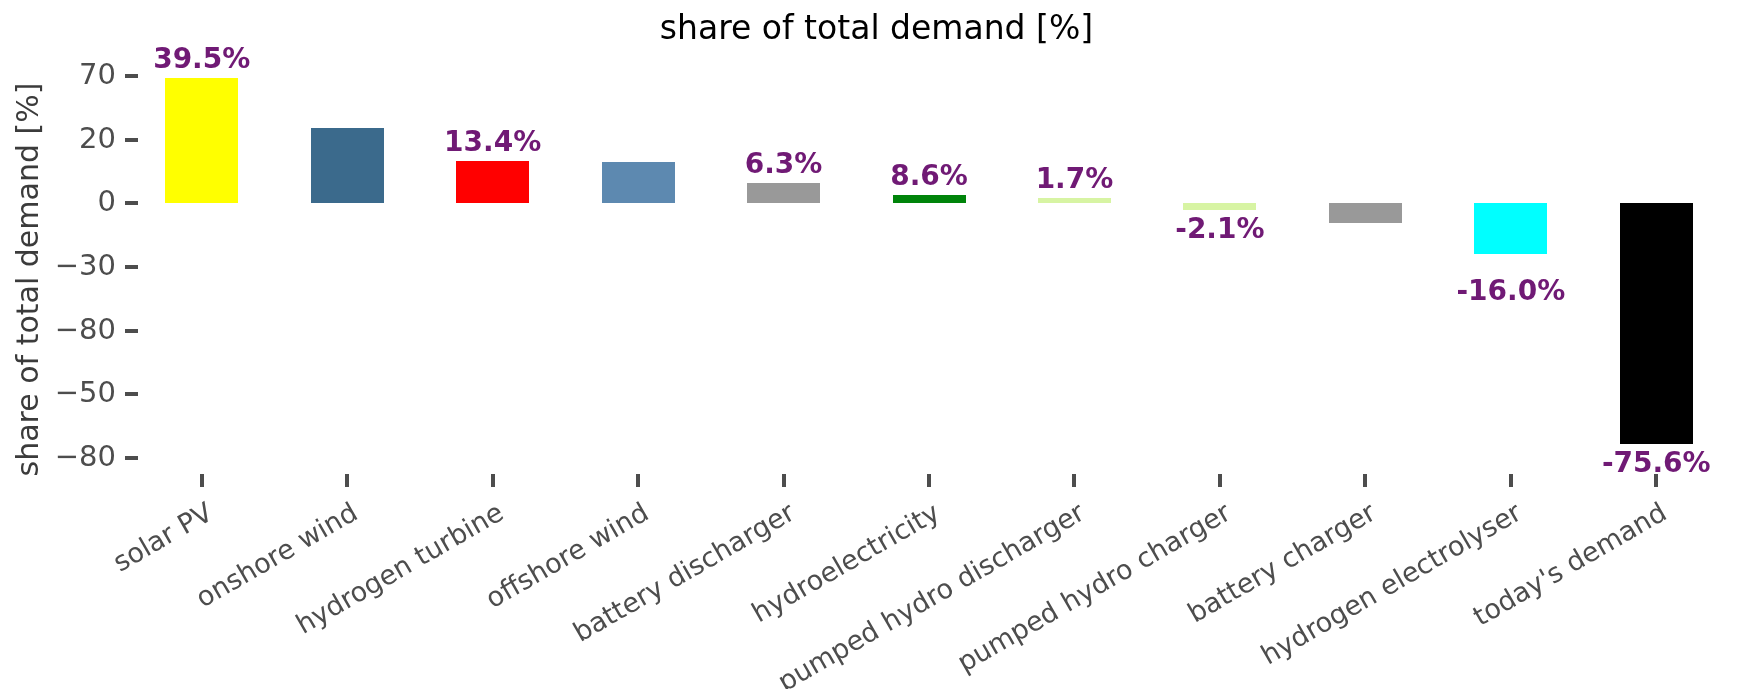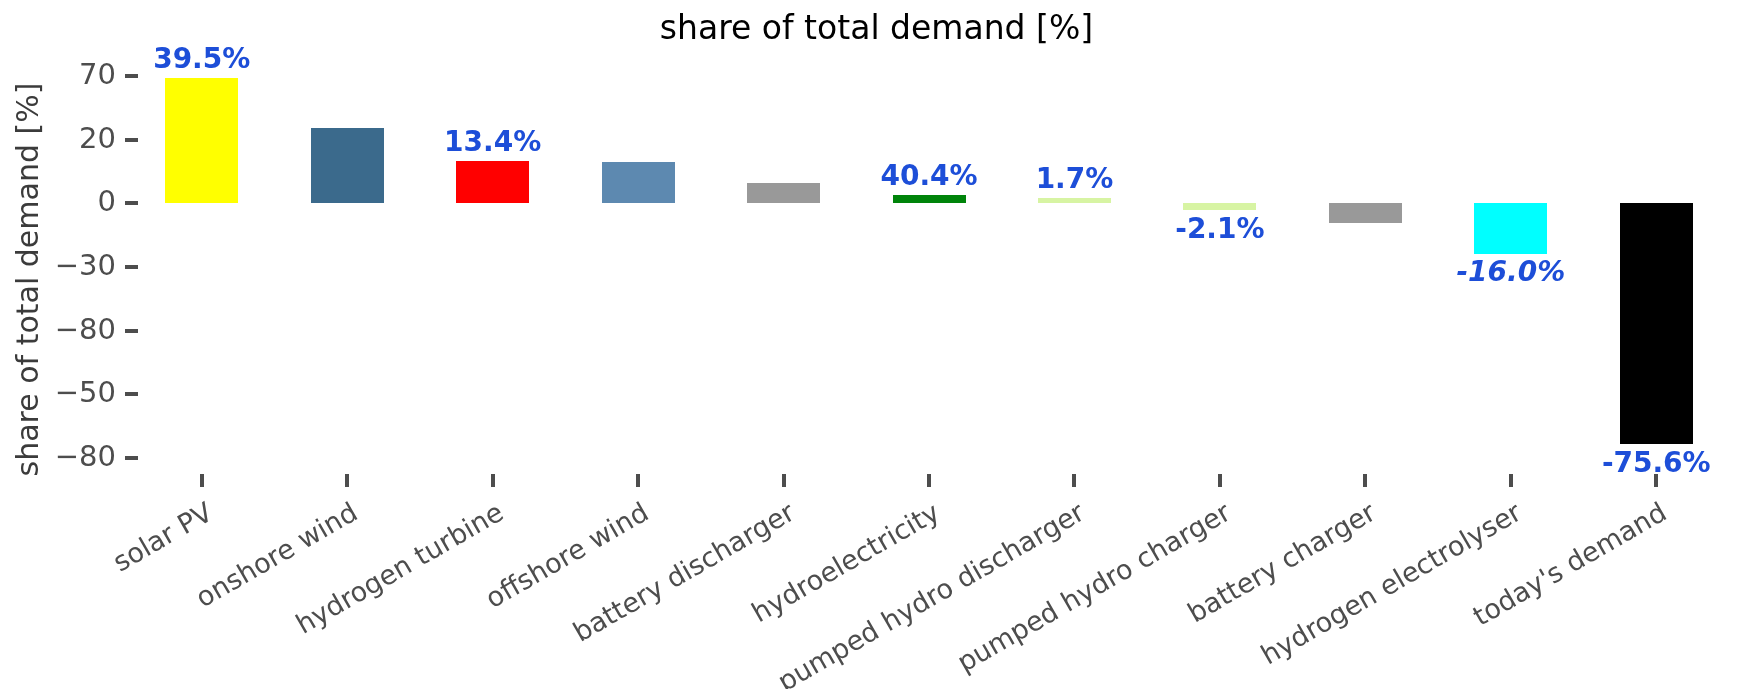--- a/index.html
+++ b/index.html
@@ -86,21 +86,21 @@
 
   .bar {
     position: absolute;
     box-sizing: border-box;
   }
 
   .bar-label {
     position: absolute;
     font-size: 28px;
     font-weight: bold;
-    color: #1d4ed8;
+    color: #701a75;
     white-space: nowrap;
     text-align: center;
   }
 
   .xtick-mark {
     position: absolute;
     width: 4px;
     height: 13px;
     background: #4d4d4d;
   }
@@ -162,39 +162,40 @@
       <div class="xtick-mark" style="left: 203.182px; top: 414px;"></div>
       <div class="xtick-label" style="left: -194.818px; top: 436px; width: 400px;">onshore wind</div>
       <div class="bar" title="hydrogen turbine" style="left: 314.136px; top: 100.634px; width: 73px; height: 42.6738px; background: rgb(255, 0, 0);"></div>
       <div class="bar-label" style="width: 200px; left: 250.636px; top: 64.6338px;">13.4%</div>
       <div class="xtick-mark" style="left: 348.636px; top: 414px;"></div>
       <div class="xtick-label" style="left: -49.3636px; top: 436px; width: 400px;">hydrogen turbine</div>
       <div class="bar" title="offshore wind" style="left: 459.591px; top: 101.589px; width: 73px; height: 41.7185px; background: rgb(93, 137, 176);"></div>
       <div class="xtick-mark" style="left: 494.091px; top: 414px;"></div>
       <div class="xtick-label" style="left: 96.0909px; top: 436px; width: 400px;">offshore wind</div>
       <div class="bar" title="battery discharger" style="left: 605.045px; top: 123.245px; width: 73px; height: 20.0631px; background: rgb(153, 153, 153);"></div>
+      <div class="bar-label" style="width: 200px; left: 541.545px; top: 87.2446px;">6.3%</div>
       <div class="xtick-mark" style="left: 639.545px; top: 414px;"></div>
       <div class="xtick-label" style="left: 241.545px; top: 436px; width: 400px;">battery discharger</div>
       <div class="bar" title="hydroelectricity" style="left: 750.5px; top: 135.346px; width: 73px; height: 7.96154px; background: rgb(0, 132, 10);"></div>
-      <div class="bar-label" style="width: 200px; left: 687px; top: 99.3462px;">40.4%</div>
+      <div class="bar-label" style="width: 200px; left: 687px; top: 99.3462px;">8.6%</div>
       <div class="xtick-mark" style="left: 785px; top: 414px;"></div>
       <div class="xtick-label" style="left: 387px; top: 436px; width: 400px;">hydroelectricity</div>
       <div class="bar" title="pumped hydro discharger" style="left: 895.955px; top: 137.894px; width: 73px; height: 5.41385px; background: rgb(215, 244, 163);"></div>
       <div class="bar-label" style="width: 200px; left: 832.455px; top: 101.894px;">1.7%</div>
       <div class="xtick-mark" style="left: 930.455px; top: 414px;"></div>
       <div class="xtick-label" style="left: 532.455px; top: 436px; width: 400px;">pumped hydro discharger</div>
       <div class="bar" title="pumped hydro charger" style="left: 1041.41px; top: 143.308px; width: 73px; height: 6.68769px; background: rgb(215, 244, 163);"></div>
       <div class="bar-label" style="width: 200px; left: 977.909px; top: 151.995px;">-2.1%</div>
       <div class="xtick-mark" style="left: 1075.91px; top: 414px;"></div>
       <div class="xtick-label" style="left: 677.909px; top: 436px; width: 400px;">pumped hydro charger</div>
       <div class="bar" title="battery charger" style="left: 1186.86px; top: 143.308px; width: 73px; height: 20.0631px; background: rgb(153, 153, 153);"></div>
       <div class="xtick-mark" style="left: 1221.36px; top: 414px;"></div>
       <div class="xtick-label" style="left: 823.364px; top: 436px; width: 400px;">battery charger</div>
       <div class="bar" title="hydrogen electrolyser" style="left: 1332.32px; top: 143.308px; width: 73px; height: 50.9538px; background: rgb(0, 255, 255);"></div>
-      <div class="bar-label" style="width: 200px; left: 1268.82px; top: 195px; font-style: italic;">-16.0%</div>
+      <div class="bar-label" style="width: 200px; left: 1268.82px; top: 214px;">-16.0%</div>
       <div class="xtick-mark" style="left: 1366.82px; top: 414px;"></div>
       <div class="xtick-label" style="left: 968.818px; top: 436px; width: 400px;">hydrogen electrolyser</div>
       <div class="bar" title="today's demand" style="left: 1477.77px; top: 143.308px; width: 73px; height: 240.757px; background: rgb(0, 0, 0);"></div>
       <div class="bar-label" style="width: 200px; left: 1414.27px; top: 386.065px;">-75.6%</div>
       <div class="xtick-mark" style="left: 1512.27px; top: 414px;"></div>
       <div class="xtick-label" style="left: 1114.27px; top: 436px; width: 400px;">today's demand</div>
     </div>
 
 </div>
 

